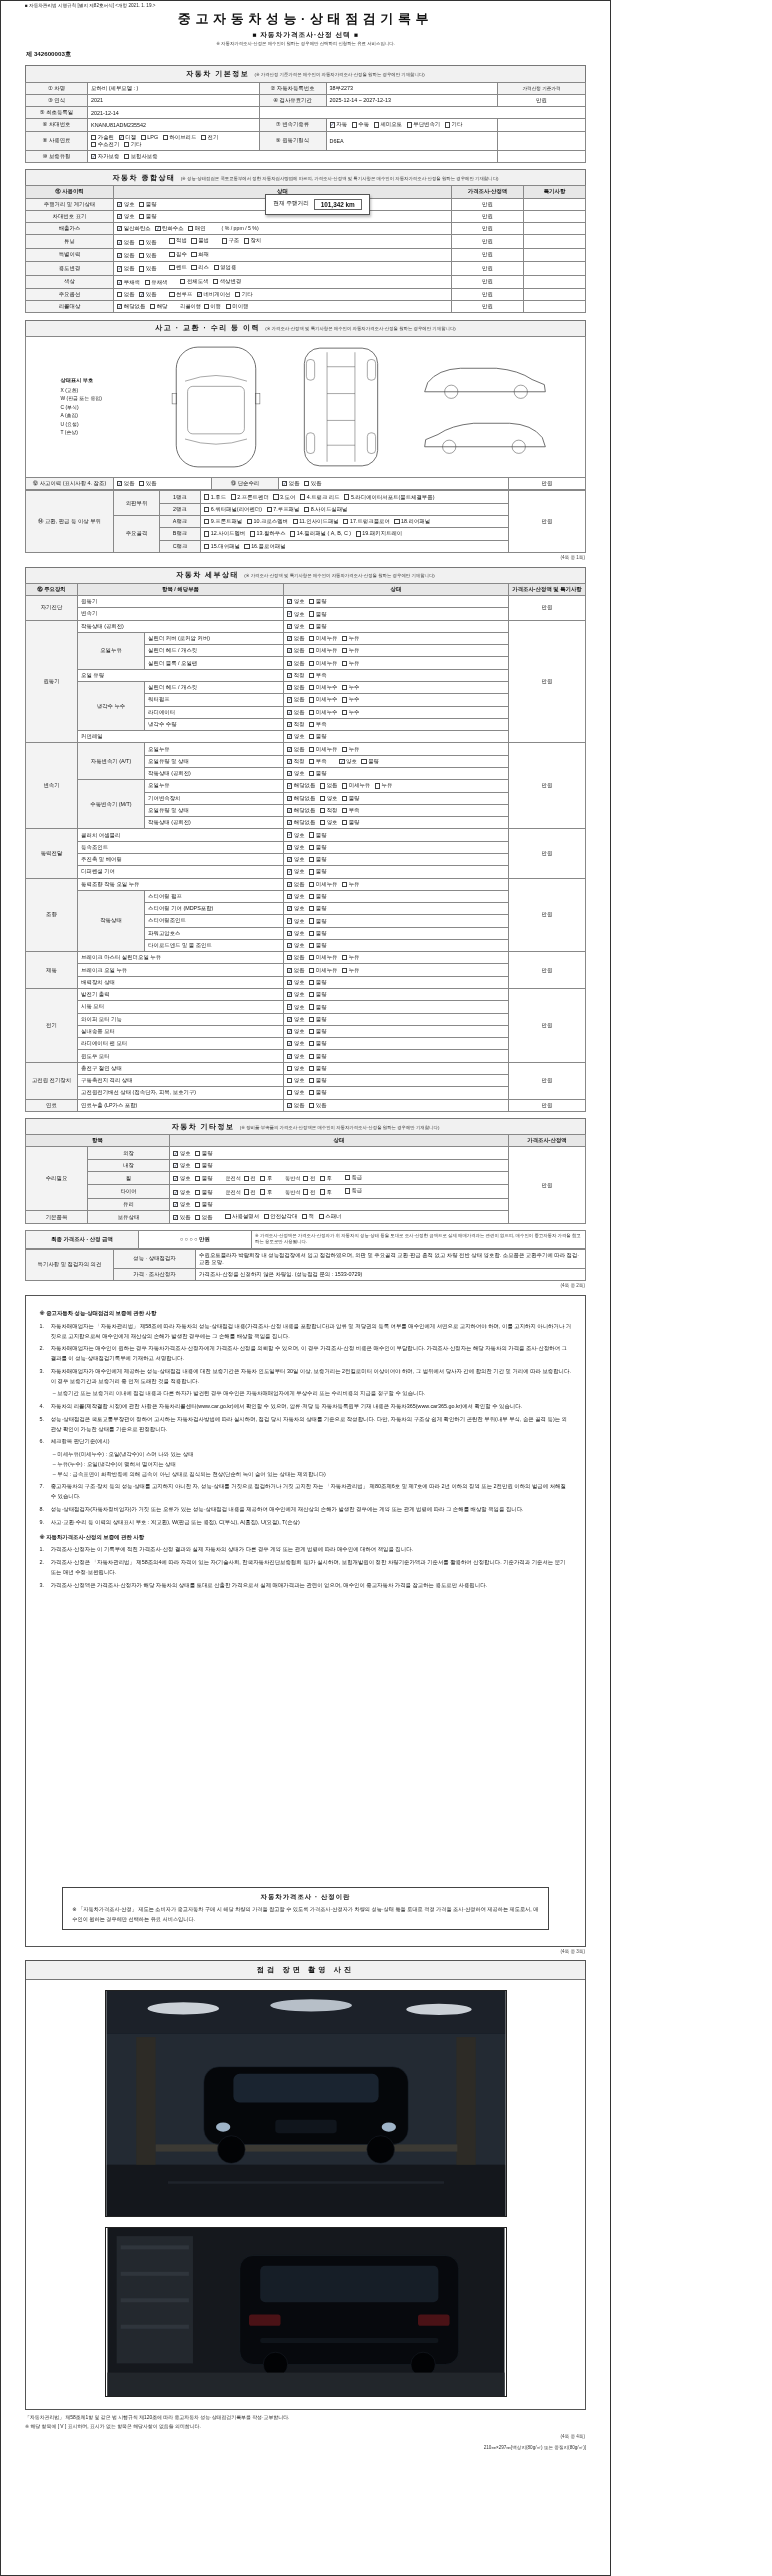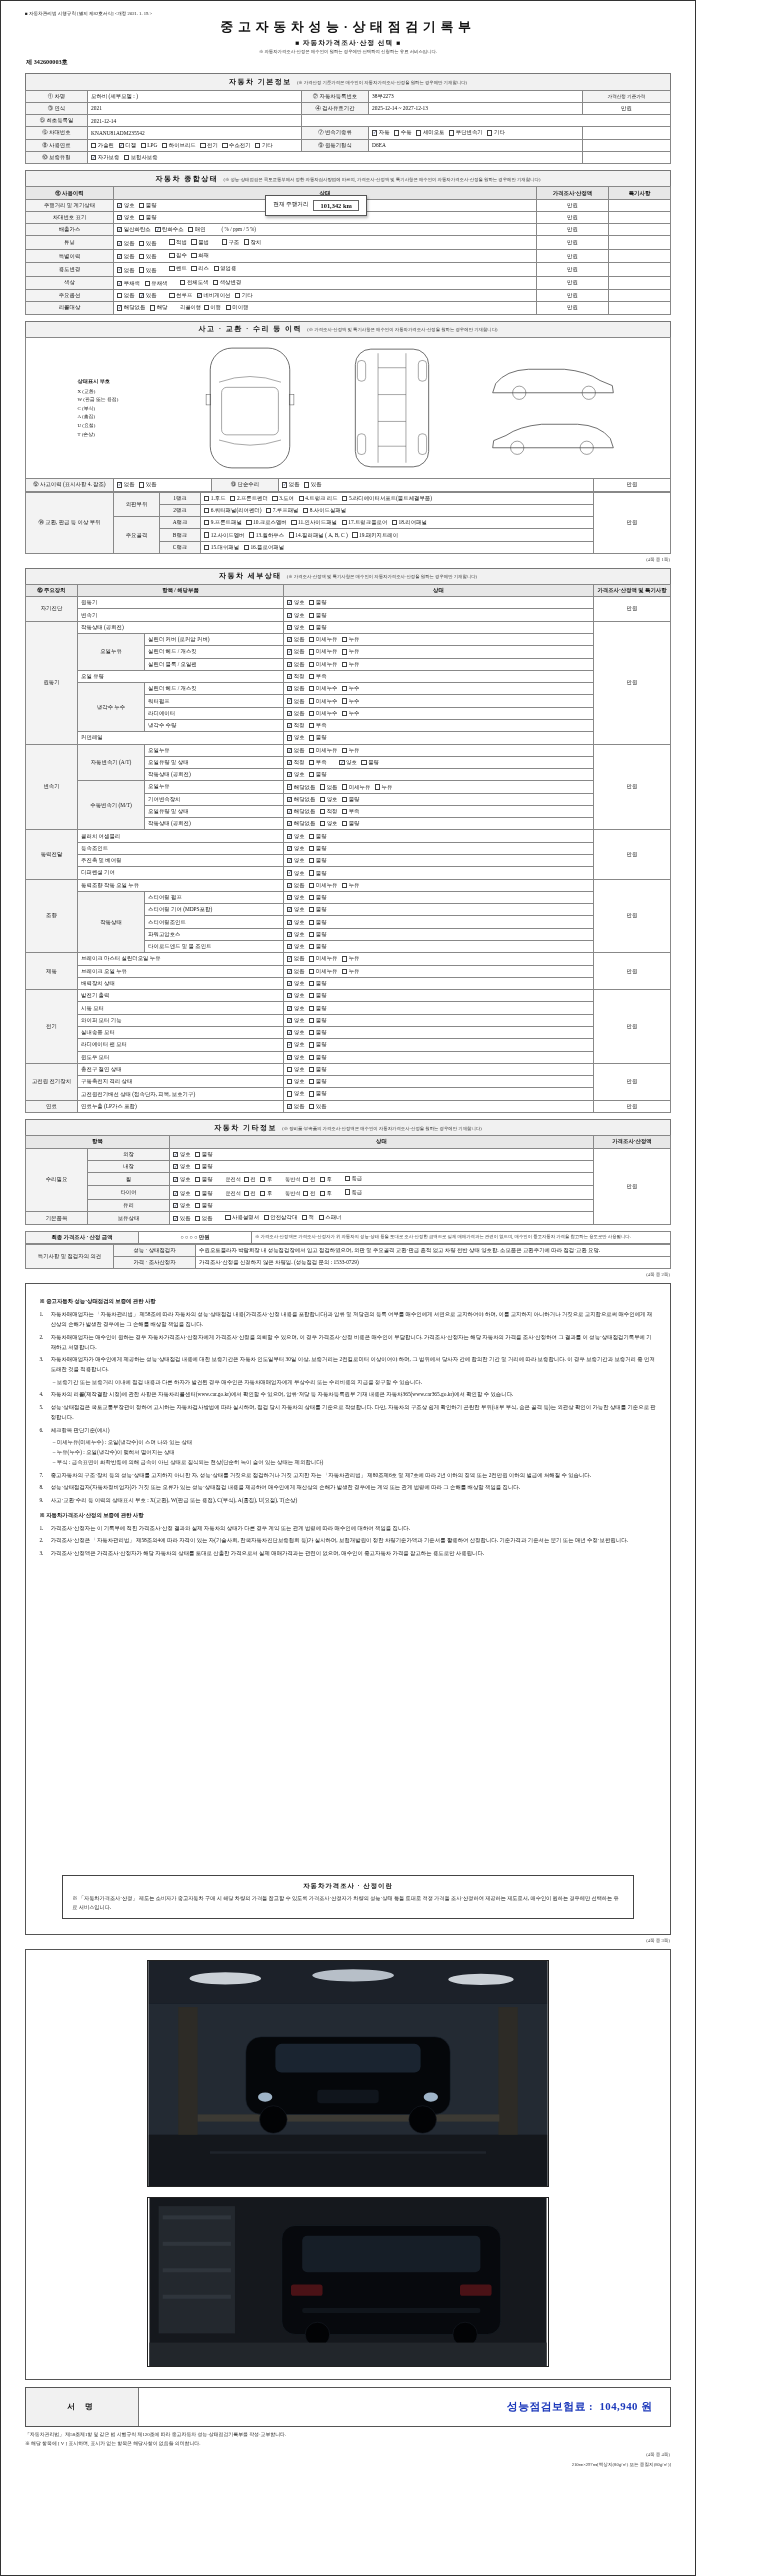--- a/index.html
+++ b/index.html
@@ -1,18 +1,18 @@
 <!DOCTYPE html>
 <html style="font-size:8.2px"><head>
 <meta charset="utf-8">
 <style>
 *{box-sizing:border-box;margin:0;padding:0;}
 html,body{background:#fff;}
 body{width:773px;height:2576px;font-family:"Liberation Sans","DejaVu Sans",sans-serif;color:#111;}
-.canvas{width:696px;height:2576px;border:0.8px solid #333;background:#fff;overflow:hidden;padding:10px 24px 0 24px;font-family:Liberation Serif, serif;}
+.canvas{width:611px;height:2576px;border:0.8px solid #333;background:#fff;overflow:hidden;padding:2px 24px 0 24px;}
 .form-ref{font-size:4.6px;color:#222;}
 .main-title{text-align:center;font-size:13px;font-weight:bold;letter-spacing:4.6px;margin-top:2.1px;}
 .subtitle{text-align:center;font-size:6.7px;font-weight:bold;margin-top:2.6px;letter-spacing:1px;}
 .subnote{text-align:center;font-size:4.4px;color:#333;margin-top:1.5px;}
 .docno{font-size:6.2px;font-weight:bold;margin:4.1px 0 1px 1px;}
 .sec-head{display:flex;justify-content:center;align-items:baseline;gap:5.2px;border:0.5px solid #777;border-bottom:none;background:#f1f1f1;padding:2.6px 3.1px;margin-top:6.2px;}
 .sec-title{font-size:7px;font-weight:bold;letter-spacing:1.5px;}
 .sec-note{font-size:4.4px;color:#333;}
 table.ftable{width:100%;border-collapse:collapse;table-layout:fixed;}
 .ftable td,.ftable th{border:0.5px solid #888;font-size:5.4px;padding:2.1px 3.1px;vertical-align:middle;word-break:break-all;text-align:left;background:#fff;}
@@ -971,20 +971,21 @@
       <div class="define-box">
         <div class="define-title">자동차가격조사 · 산정이란</div>
         <div class="define-body">※ 「자동차가격조사·산정」 제도는 소비자가 중고자동차 구매 시 해당 차량의 가격을 참고할 수 있도록 가격조사·산정자가 차량의 성능·상태 등을 토대로 적정 가격을 조사·산정하여 제공하는 제도로서, 매수인이 원하는 경우에만 선택하는 유료 서비스입니다.</div>
       </div>
     </div>
     <div class="page-marker">(4쪽 중 3쪽)</div>
   </div>
 
   <div class="page">
     <div class="photo-box">
+      <div class="bar-title">점검 장면 촬영 사진</div>
       <div class="photos">
         <svg class="photo" width="402" height="227" viewBox="0 0 780 440">
           <rect width="780" height="440" fill="#101319"></rect>
           <rect width="780" height="84" fill="#1c2129"></rect>
           <ellipse cx="150" cy="34" rx="70" ry="12" fill="#e9eef5" opacity="0.85"></ellipse>
           <ellipse cx="400" cy="28" rx="80" ry="12" fill="#dfe7f0" opacity="0.8"></ellipse>
           <ellipse cx="650" cy="36" rx="64" ry="11" fill="#e9eef5" opacity="0.85"></ellipse>
           <rect y="84" width="780" height="256" fill="#232a33"></rect>
           <rect x="58" y="90" width="38" height="266" fill="#2d2b26"></rect>
           <rect x="684" y="90" width="38" height="266" fill="#2d2b26"></rect>
@@ -1015,27 +1016,20 @@
             <rect x="610" y="170" width="62" height="22" rx="5" fill="#4a1216"></rect>
             <rect x="300" y="216" width="350" height="10" rx="4" fill="#10151b"></rect>
             <circle cx="330" cy="268" r="24" fill="#020305" stroke="#1b222b"></circle>
             <circle cx="620" cy="268" r="24" fill="#020305" stroke="#1b222b"></circle>
           </g>
           <rect y="284" width="780" height="46" fill="#22262b"></rect>
         </svg>
       </div>
     </div>
 
-    <div class="sign-box">
-      <div class="sign-label">서   명</div>
-      <div class="sign-body">
-        <span class="fee">성능점검보험료 :</span>
-        <span class="fee">104,940 원</span>
-      </div>
-    </div>
 
     <div class="foot-lines">
       <div>「자동차관리법」 제58조제1항 및 같은 법 시행규칙 제120조에 따라 중고자동차 성능·상태점검기록부를 작성·교부합니다.</div>
       <div>※ 해당 항목에 [ V ] 표시하며, 표시가 없는 항목은 해당사항이 없음을 의미합니다.</div>
     </div>
     <div class="page-marker">(4쪽 중 4쪽)</div>
     <div class="form-footer">210㎜×297㎜[백상지(80g/㎡) 또는 중질지(80g/㎡)]</div>
   </div>
 
 </div>

